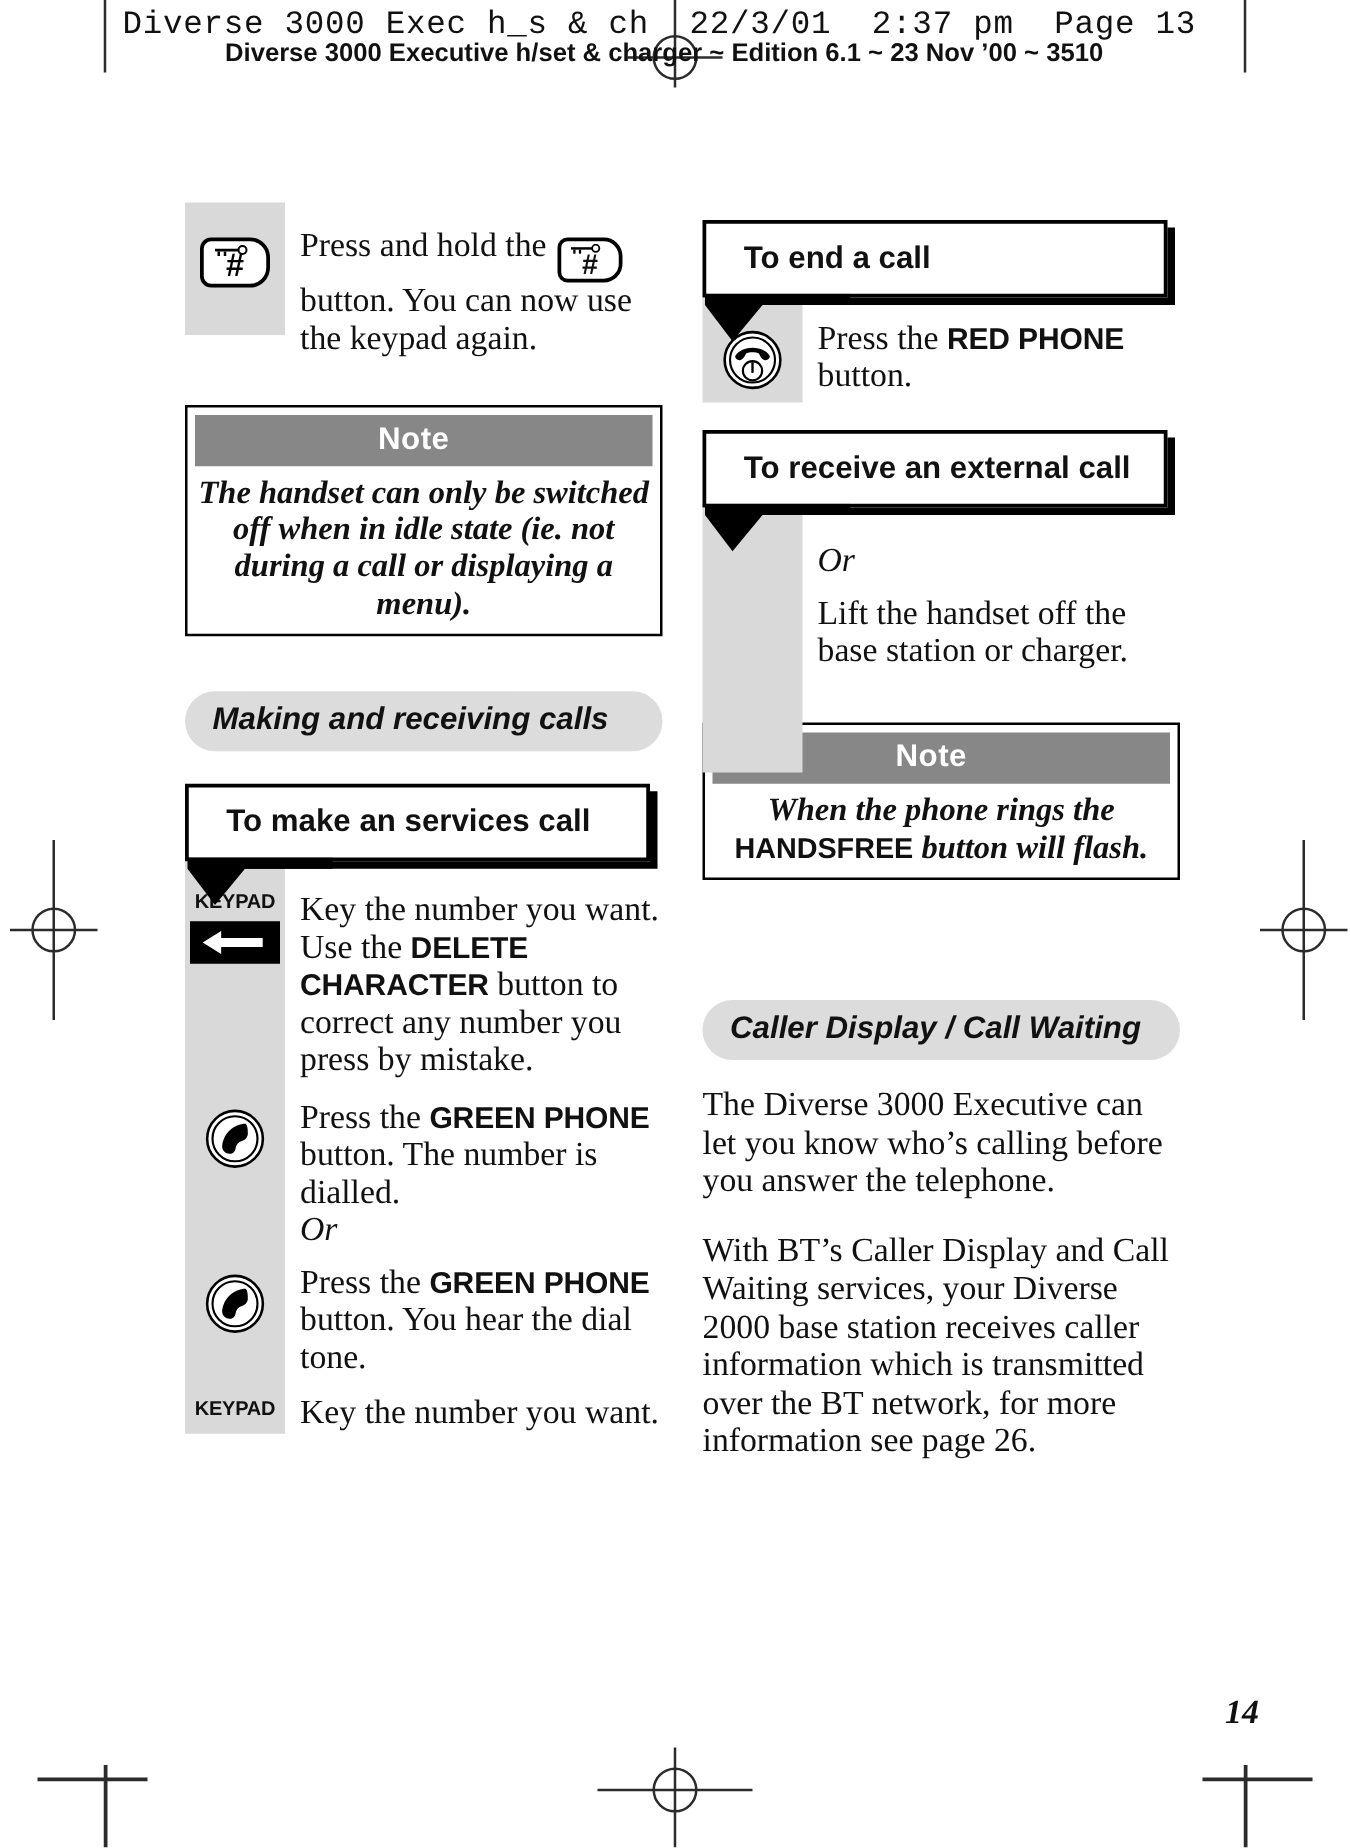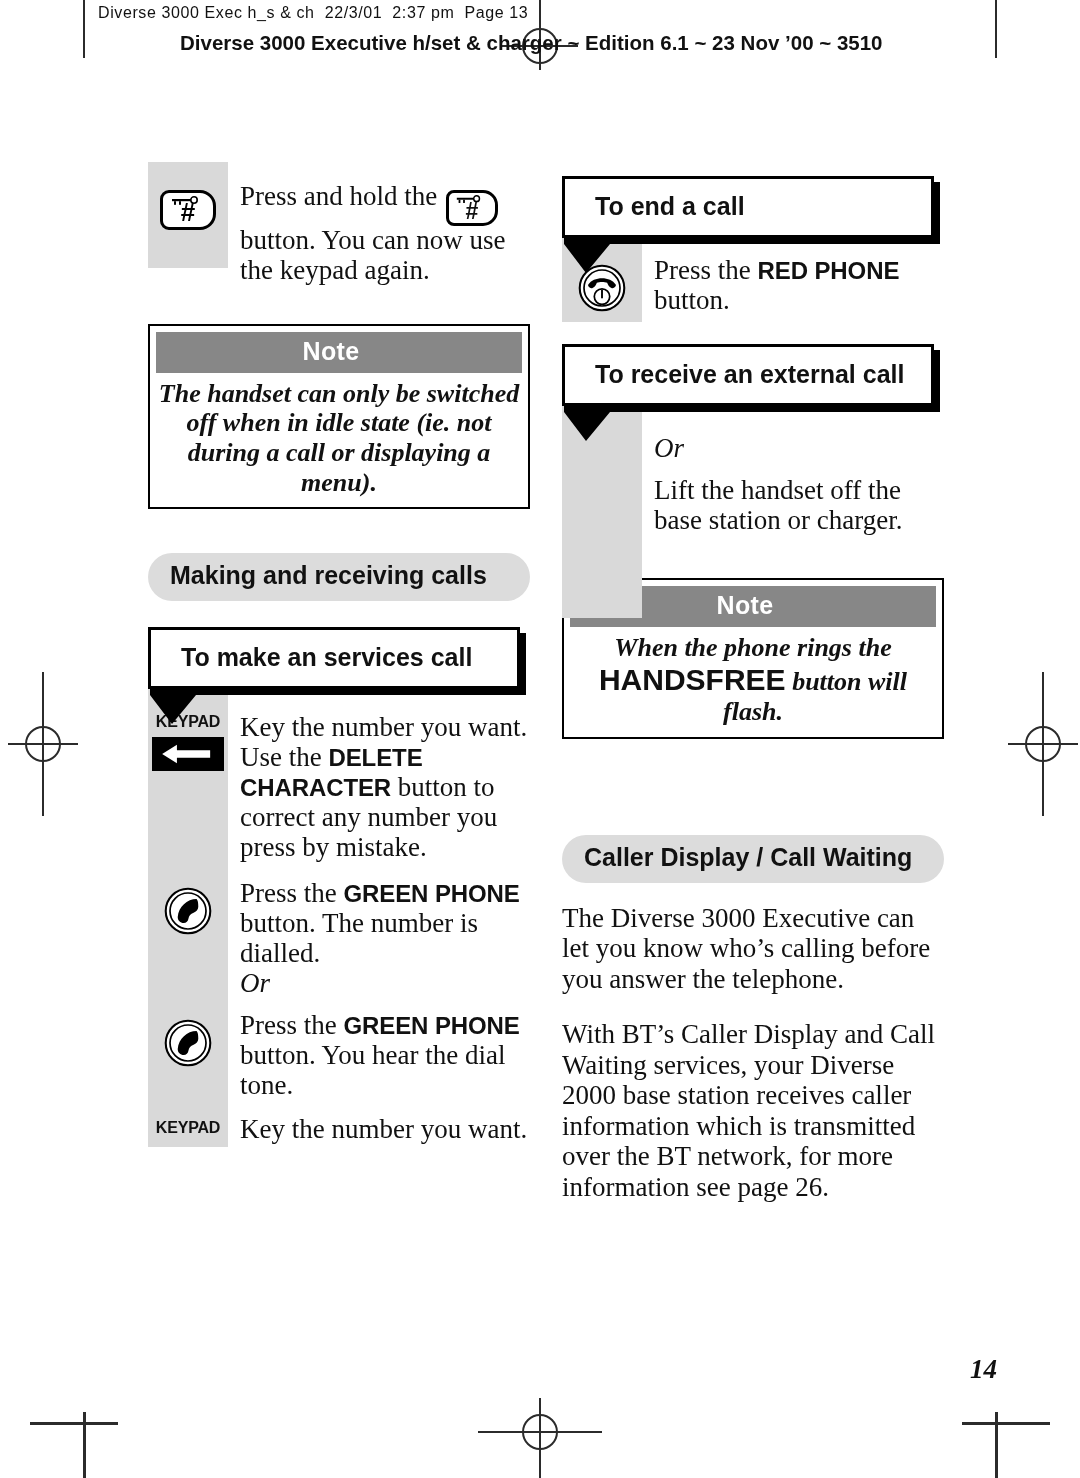--- a/index.html
+++ b/index.html
@@ -22,22 +22,22 @@
             margin-top: -1px; background: #2b2b2b; }
   .reg .c { position: absolute; left: 50%; top: 50%; width: 36px; height: 36px;
             margin-left: -18px; margin-top: -18px; border: 2px solid #2b2b2b;
             border-radius: 50%; background: transparent; }
 
   
   .hdr-rule-v { position: absolute; background: #2b2b2b; width: 2px; }
   .hdr-mono {
     position: absolute;
     left: 98px; top: 4px;
-    font-family: Liberation Sans, sans-serif;
-    font-size: 16px;
+    font-family: Liberation Mono, monospace;
+    font-size: 26px;
     letter-spacing: 0.6px;
     color: #111;
     white-space: pre;
   }
   .hdr-sans {
     position: absolute;
     left: 180px; top: 31px;
     font-family: "Liberation Sans", sans-serif;
     font-size: 20.5px;
     font-weight: 700;
@@ -157,21 +157,21 @@
   }
 
   .arrow-box {
     width: 72px; height: 34px;
     background: #000;
     display: flex; align-items: center; justify-content: center;
   }
 
   .page-num {
     position: absolute;
-    right: 83px; bottom: 93px;
+    right: 73px; bottom: 93px;
     font-family: "Liberation Serif", serif;
     font-style: italic;
     font-weight: 700;
     font-size: 27px;
     color: #111;
     margin-top: 32px;
   }
 
   
   .note {
@@ -198,36 +198,37 @@
     font-size: 26px;
     line-height: 1.14;
     text-align: center;
     color: #111;
     padding: 6px 2px 0 2px;
   }
   .note-body b {
     font-family: "Liberation Sans", sans-serif;
     font-style: normal;
     font-weight: 700;
-    font-size: 30px;
+    font-size: 23px;
   }
 
   
   .pill {
     background: #dcdcdc;
     border-radius: 24px;
     padding: 8px 22px 11px 22px;
     display: block;
   }
   .pill .lbl {
     font-family: "Liberation Sans", sans-serif;
     font-weight: 700;
     font-size: 25px;
     color: #111;
     white-space: nowrap;
+    font-style: italic;
   }
 
   
   .para {
     font-family: "Liberation Serif", serif;
     font-size: 27px;
     line-height: 1.13;
     color: #111;
   }
 </style>

